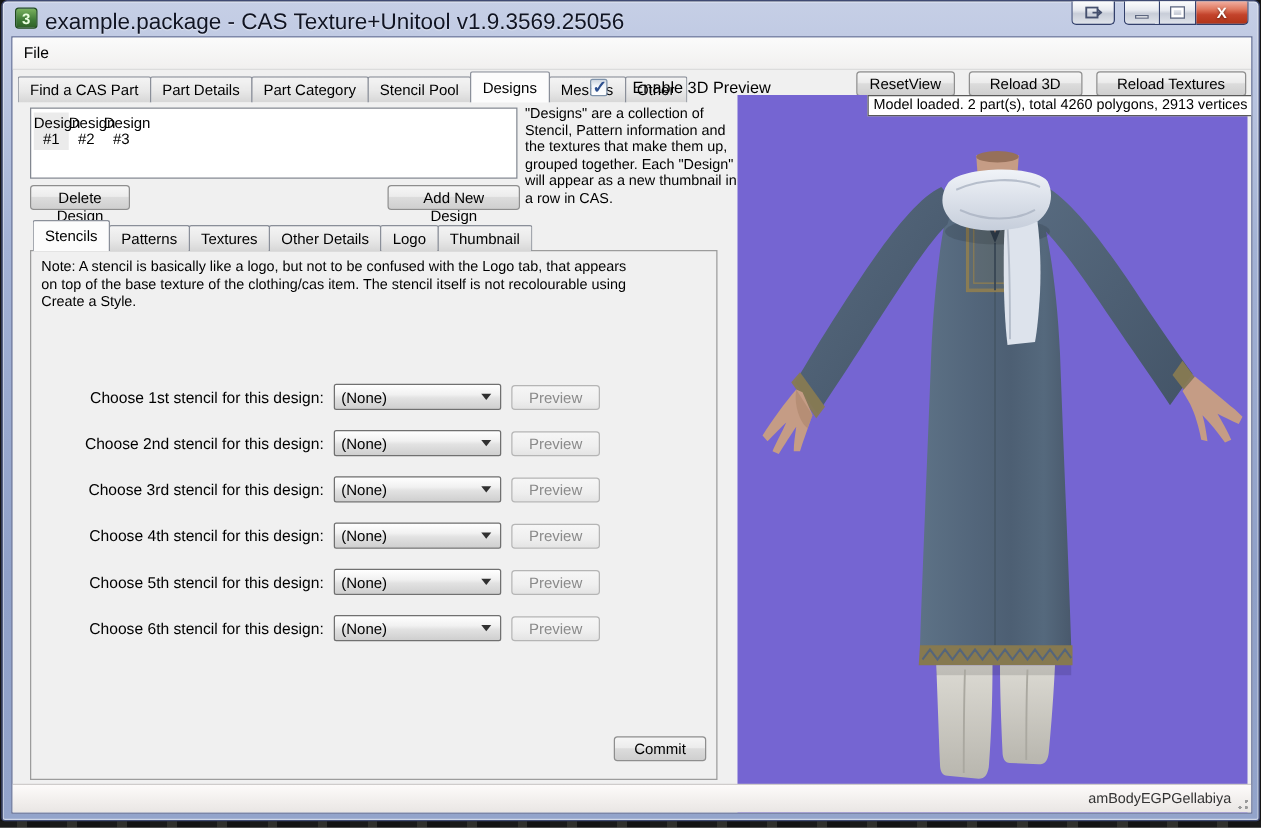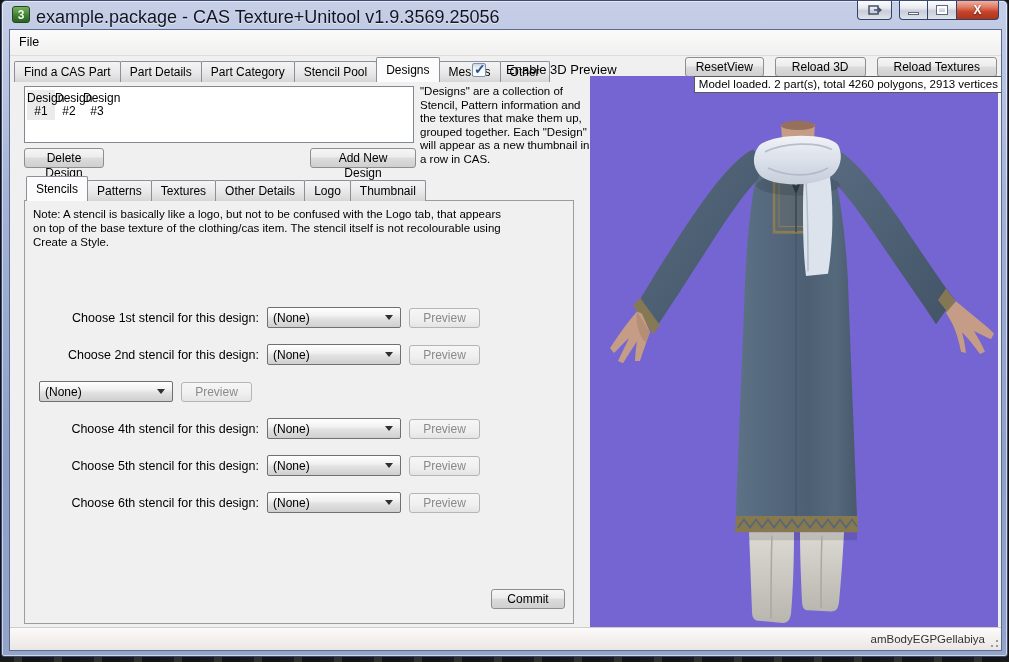--- a/index.html
+++ b/index.html
@@ -211,20 +211,21 @@
           </div>
           <div class="srow">
             <div class="lbl">Choose 2nd stencil for this design:</div>
             <div class="combo">
               <span class="val">(None)</span>
               <span class="arrow"></span>
             </div>
             <div class="btn preview">Preview</div>
           </div>
           <div class="srow">
+            <div class="lbl">Choose 3rd stencil for this design:</div>
             <div class="combo">
               <span class="val">(None)</span>
               <span class="arrow"></span>
             </div>
             <div class="btn preview">Preview</div>
           </div>
           <div class="srow">
             <div class="lbl">Choose 4th stencil for this design:</div>
             <div class="combo">
               <span class="val">(None)</span>

